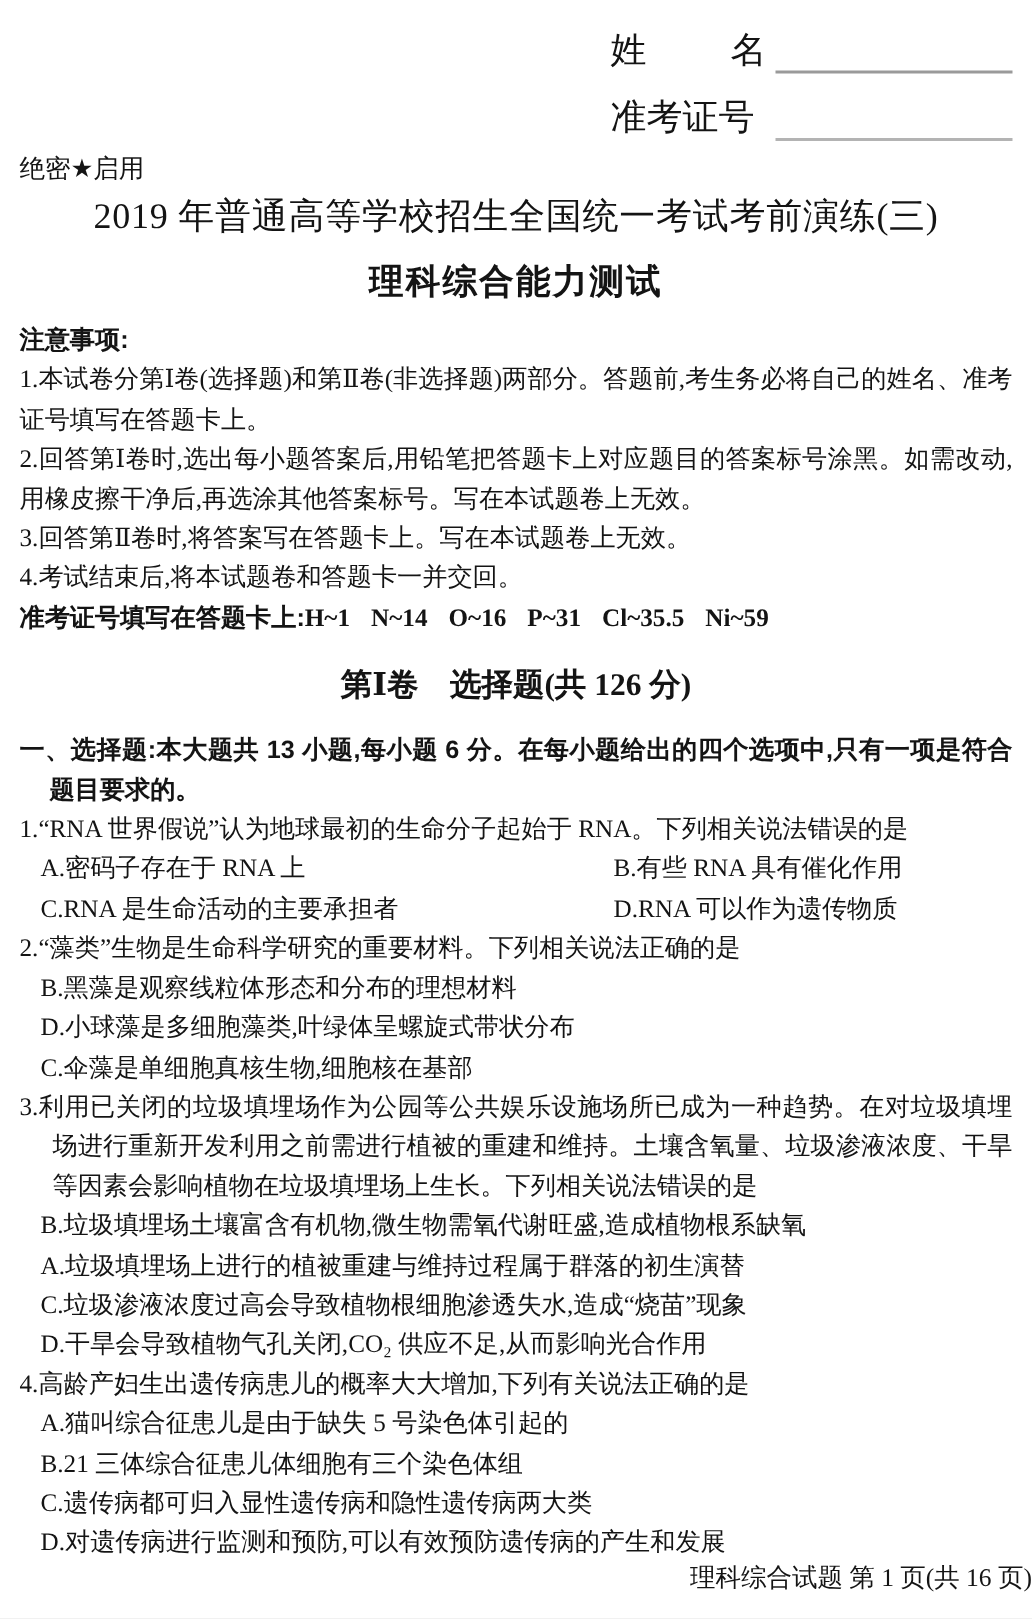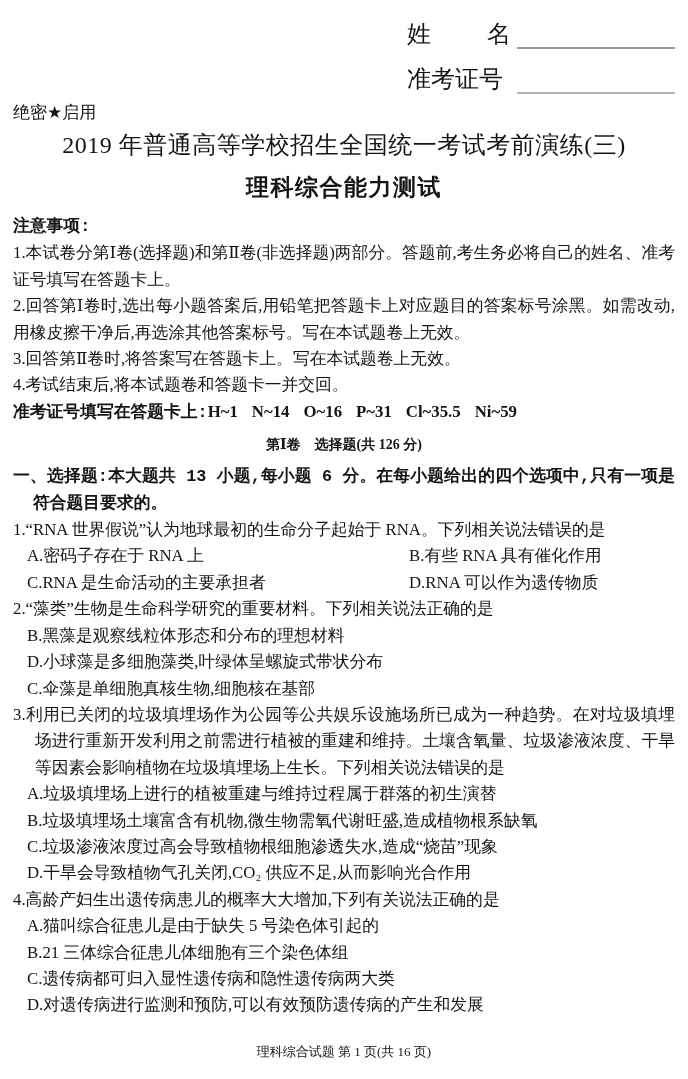--- a/index.html
+++ b/index.html
@@ -22,38 +22,38 @@
     font-family:"Liberation Sans","DejaVu Sans",sans-serif; font-weight:400;
     font-size:17px; line-height:20px; margin-top:4px;
   }
   .exam-title { text-align:center; font-size:24px; line-height:34px; margin-top:5px; letter-spacing:0.5px; }
   .subject-title {
     text-align:center; font-family:"Liberation Sans","DejaVu Sans",sans-serif;
     font-weight:700; font-size:23px; line-height:38px; margin:6px 0 8px 0; letter-spacing:1.5px;
   }
   
   .body-text { font-size:16.8px; line-height:26.4px; }
-  .sans-bold { font-family:Liberation Mono, monospace; font-weight:700; }
+  .sans-bold { font-family:Liberation Sans, sans-serif; font-weight:700; }
   .notice-heading { font-size:16.8px; line-height:26.4px; }
   .notice-item { margin:0; text-align:justify; }
   .atomic-line { margin:0; }
   .atomic-value { margin-right:14px;font-weight:bold; }
   .section-heading {
-    text-align:center; font-weight:700; font-size:14px; line-height:30px; margin:4px 0;
+    text-align:center; font-weight:700; font-size:21px; line-height:30px; margin:16px 0;
   }
   .intro { margin:0; padding-left:20px; text-indent:-20px; text-align:justify; }
   .question { margin:0; }
   .stem { margin:0; padding-left:22px; text-indent:-22px; text-align:justify; }
   .options-grid { display:grid; grid-template-columns:382px 1fr; padding-left:14px; }
   .options-stack { padding-left:14px; }
   .opt { margin:0; text-align:left; }
   
   .page-footer {
-    position:absolute; left:0; right:0; bottom:16px; text-align:center;
-    font-size:13px; line-height:22px;
+    position:absolute; left:0; right:0; bottom:16px; text-align:right;
+    font-size:17px; line-height:22px;
   }
 </style>
 </head>
 <body>
 
 <div class="page">
 
   <div class="header-fields">
     <div class="field-row">
       <span class="field-label spread">
@@ -102,22 +102,22 @@
       <div class="options-stack">
         <p class="opt">B.黑藻是观察线粒体形态和分布的理想材料</p>
         <p class="opt">D.小球藻是多细胞藻类,叶绿体呈螺旋式带状分布</p>
         <p class="opt">C.伞藻是单细胞真核生物,细胞核在基部</p>
       </div>
     </div>
 
     <div class="question">
       <p class="stem"><span>3.</span><span>利用已关闭的垃圾填埋场作为公园等公共娱乐设施场所已成为一种趋势。在对垃圾填埋场进行重新开发利用之前需进行植被的重建和维持。土壤含氧量、垃圾渗液浓度、干旱等因素会影响植物在垃圾填埋场上生长。下列相关说法错误的是</span></p>
       <div class="options-stack">
+        <p class="opt">B.垃圾填埋场土壤富含有机物,微生物需氧代谢旺盛,造成植物根系缺氧</p>
         <p class="opt">A.垃圾填埋场上进行的植被重建与维持过程属于群落的初生演替</p>
-        <p class="opt">B.垃圾填埋场土壤富含有机物,微生物需氧代谢旺盛,造成植物根系缺氧</p>
         <p class="opt">C.垃圾渗液浓度过高会导致植物根细胞渗透失水,造成“烧苗”现象</p>
         <p class="opt">D.干旱会导致植物气孔关闭,CO₂ 供应不足,从而影响光合作用</p>
       </div>
     </div>
 
     <div class="question">
       <p class="stem"><span>4.</span><span>高龄产妇生出遗传病患儿的概率大大增加,下列有关说法正确的是</span></p>
       <div class="options-stack">
         <p class="opt">A.猫叫综合征患儿是由于缺失 5 号染色体引起的</p>
         <p class="opt">B.21 三体综合征患儿体细胞有三个染色体组</p>

